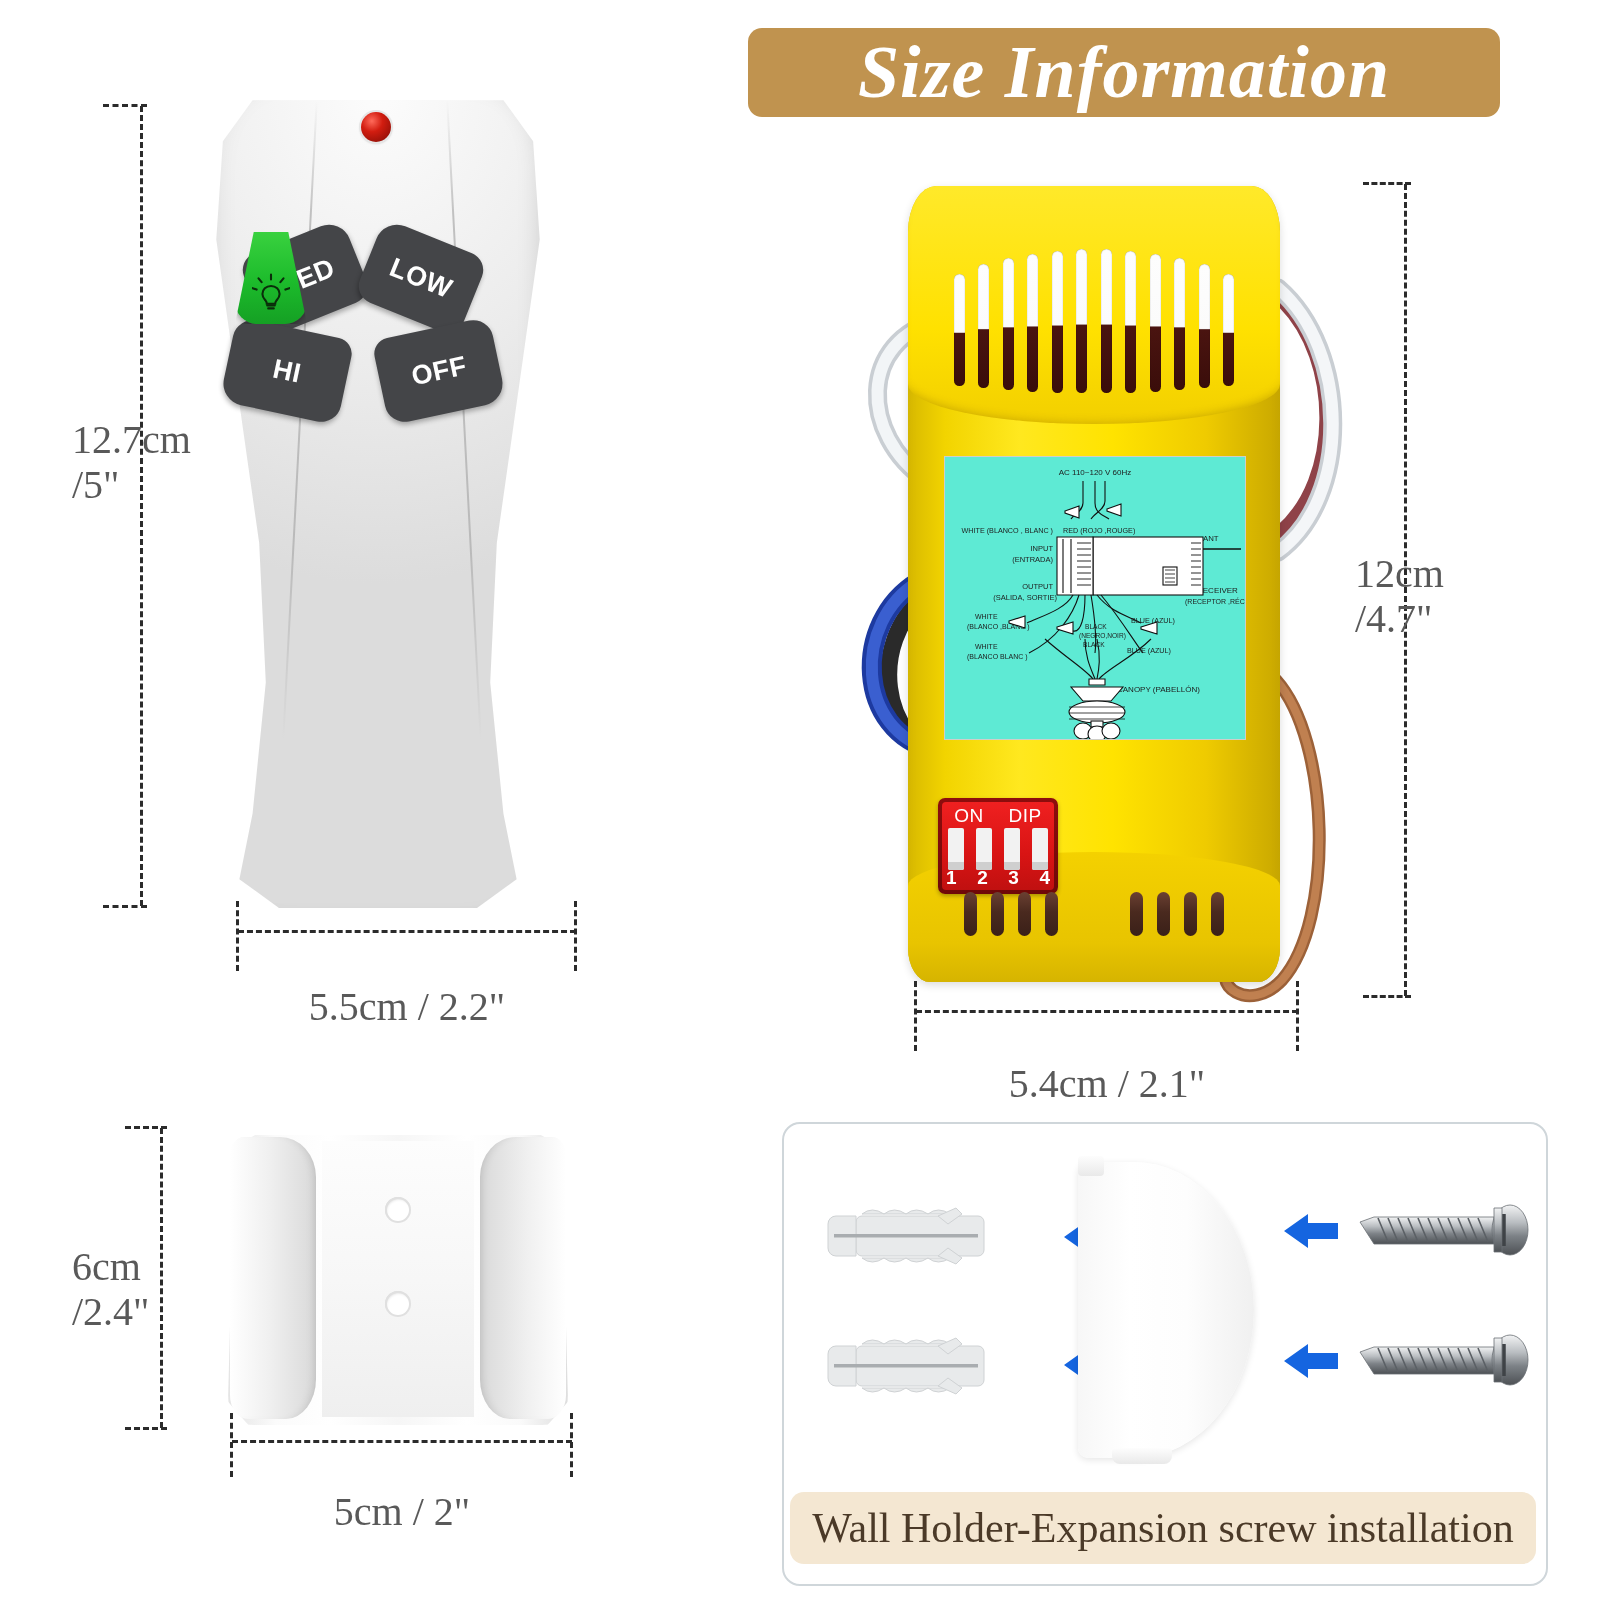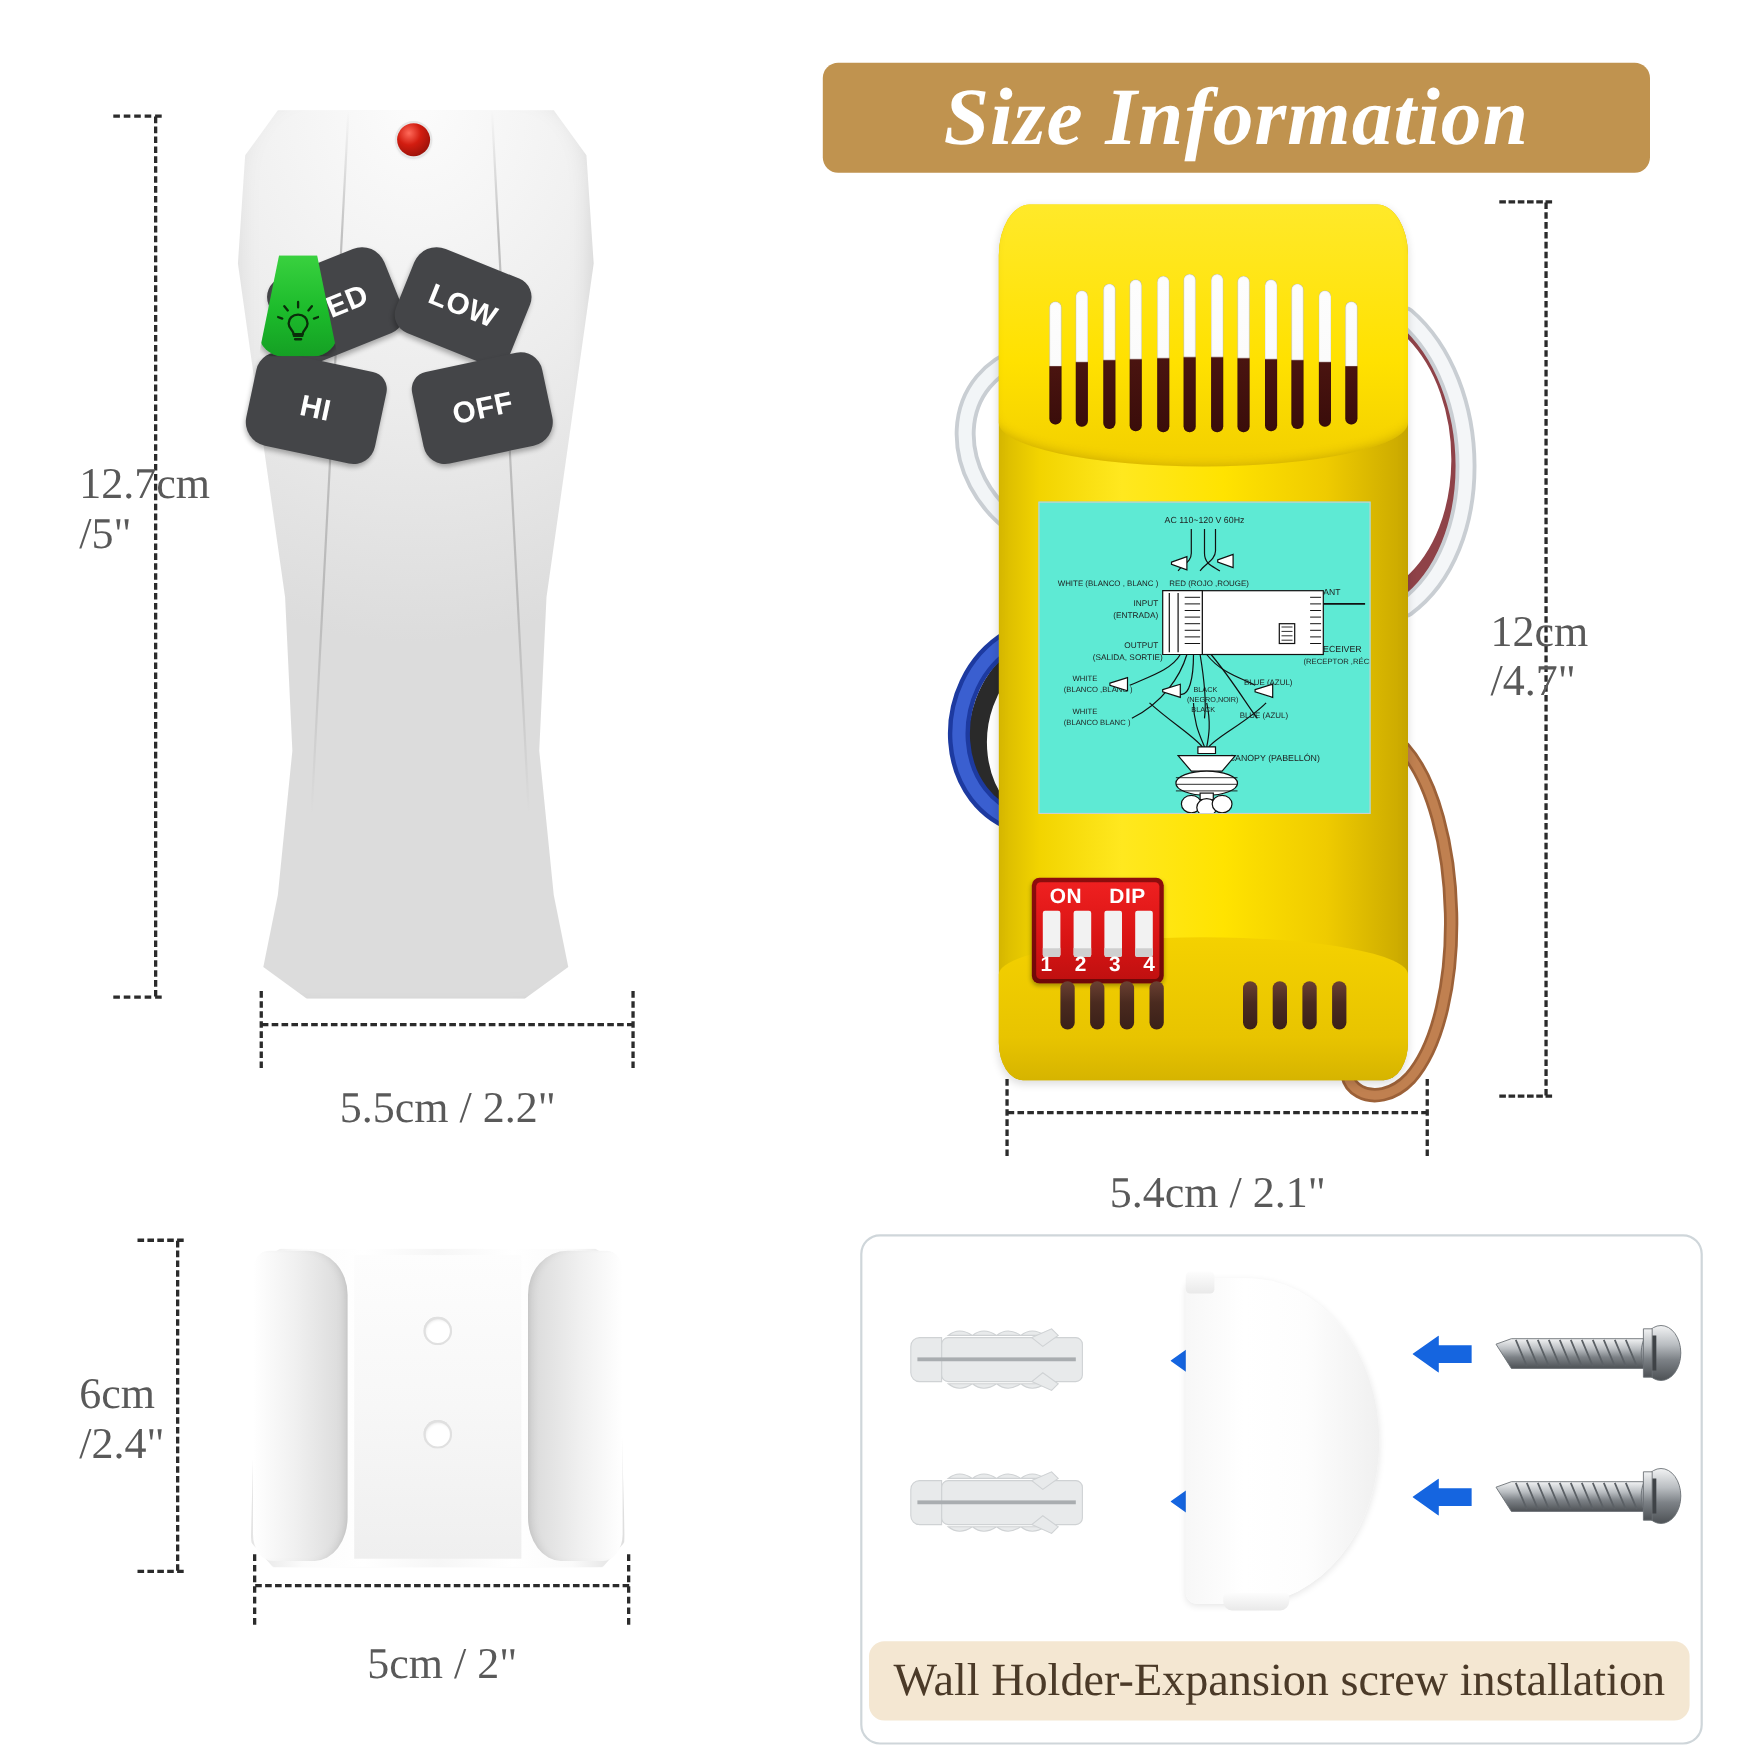--- a/index.html
+++ b/index.html
@@ -3,23 +3,23 @@
 <meta charset="utf-8">
 <style>
   html,body{margin:0;padding:0;background:#ffffff;}
   body{width:1600px;height:1600px;position:relative;overflow:hidden;
        font-family:"Liberation Serif", serif;}
 
   .abs{position:absolute;}
 
   
   #header-banner{
-    left:748px;top:28px;width:752px;height:100px;
+    left:748px;top:28px;width:752px;height:89px;
     background:#c0934f;border-radius:14px;
-    display:flex;align-items:center;justify-content:center;margin-top:29px;
+    display:flex;align-items:center;justify-content:center;
   }
   #header-banner .title{
     color:#ffffff;font-style:italic;font-weight:bold;
     font-size:74px;letter-spacing:1px;
     font-family:"Liberation Serif", serif;
     white-space:nowrap;
   }
 
   
   .dim-text{
@@ -155,21 +155,21 @@
     box-shadow:0 2px 4px rgba(0,0,0,.3);
   }
   #dip-switch .inner{
     width:100%;height:100%;background:linear-gradient(180deg,#ef2020 0%,#d81414 60%,#c01010 100%);
     border-radius:4px;position:relative;overflow:hidden;
   }
   #dip-switch .dip-head{
     position:absolute;top:2px;left:0;right:0;height:24px;
     display:flex;justify-content:space-around;align-items:center;
     color:#fff;font-family:"Liberation Sans", sans-serif;
-    font-weight:bold;font-size:19px;letter-spacing:.5px;
+    font-weight:normal;font-size:19px;letter-spacing:.5px;
   }
   #dip-switch .dip-rows{
     position:absolute;top:26px;left:6px;right:6px;height:42px;
     display:flex;justify-content:space-between;
   }
   #dip-switch .sw{width:16px;height:100%;background:#f2f2f2;border-radius:2px;
     box-shadow:inset 0 -12px 0 -4px #cfcfcf;}
   #dip-switch .dip-nums{
     position:absolute;bottom:1px;left:4px;right:4px;height:22px;
     display:flex;justify-content:space-between;align-items:center;

